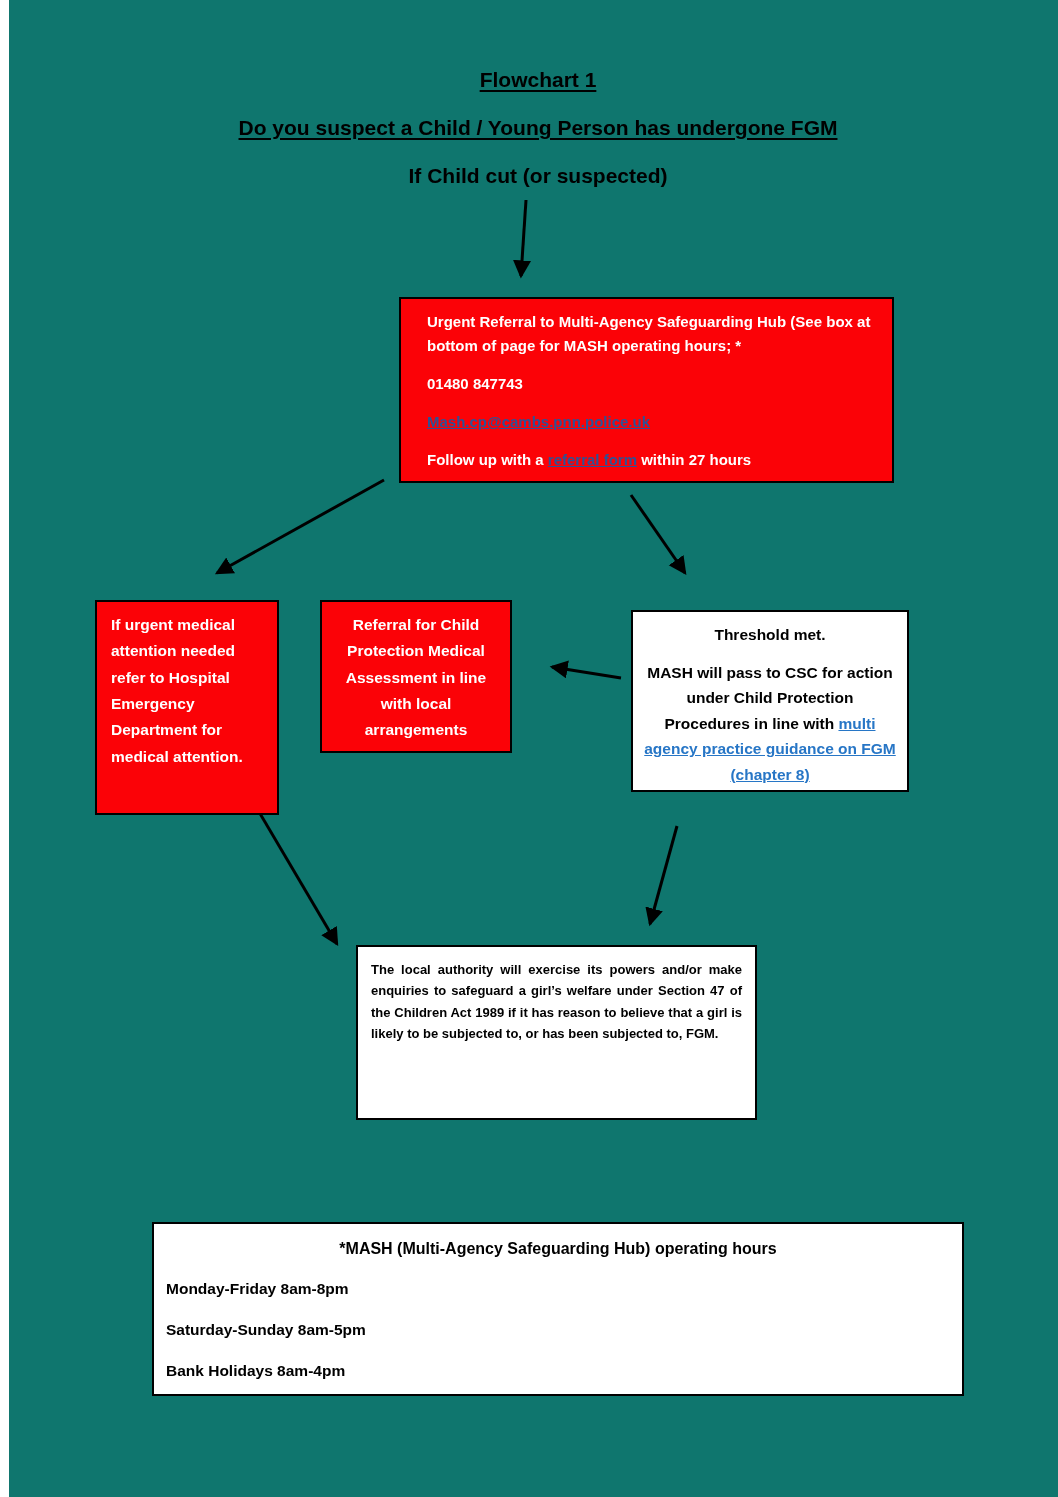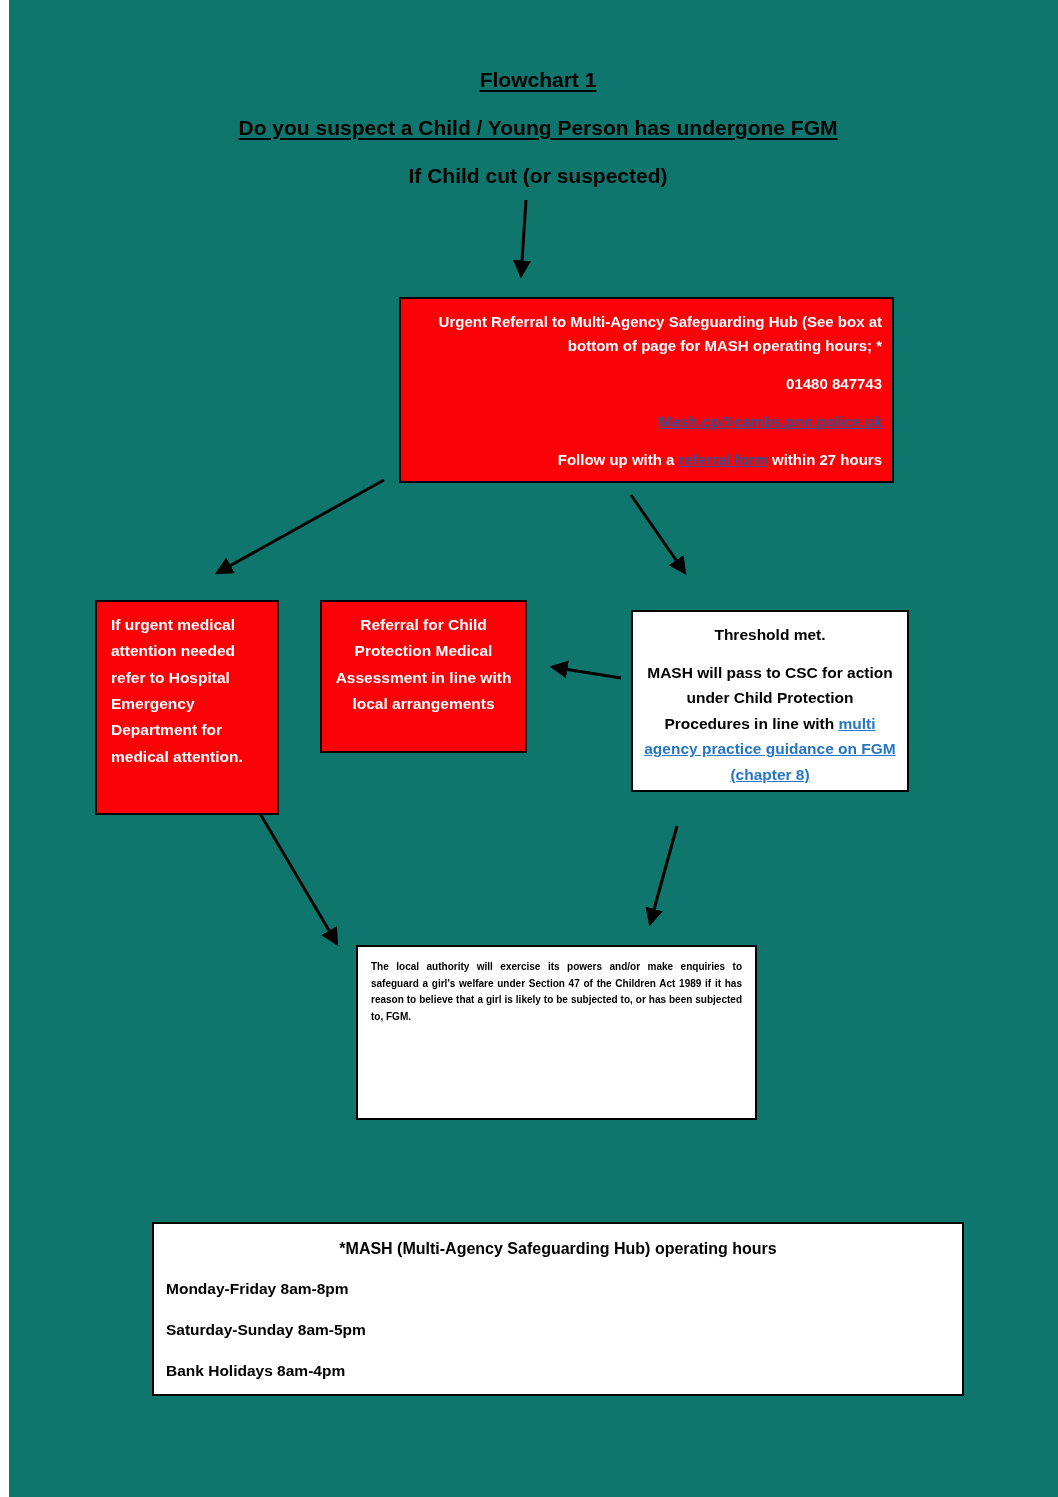--- a/index.html
+++ b/index.html
@@ -31,46 +31,46 @@
     color:#ffffff;
   }
   .white-box {
     background:#ffffff;
     border:2px solid #000000;
     color:#000000;
   }
 
   #urgent-box {
     left:390px; top:297px; width:495px; height:186px;
-    text-align:right; font-size:15px; line-height:1.6;
-    padding:11px 10px 0 14px;
+    text-align:left; font-size:15px; line-height:1.6;
+    padding:11px 10px 0 26px;
   }
   #urgent-box p { margin-bottom:14px; }
 
   #medical-box {
     left:86px; top:600px; width:184px; height:215px;
     font-size:15.5px; line-height:1.7;
     padding:10px 14px; text-align:left;
   }
   #assessment-box {
-    left:311px; top:600px; width:207px; height:153px;
+    left:311px; top:600px; width:192px; height:153px;
     font-size:15.5px; line-height:1.7;
     padding:10px 12px; text-align:center;
   }
   #threshold-box {
     left:622px; top:610px; width:278px; height:182px;
     border-width:2.5px;
     font-size:15.5px; line-height:1.65;
     padding:10px 10px; text-align:center;
   }
   #threshold-box p { margin-bottom:12px; }
 
   #authority-box {
     left:347px; top:945px; width:401px; height:175px;
-    font-size:10px; line-height:1.65;
+    font-size:13px; line-height:1.65;
     padding:12px 13px; text-align:justify;
   }
   #hours-box {
     left:143px; top:1222px; width:812px; height:174px;
     font-size:15.5px;
     padding:16px 12px;
   }
   #hours-box .hours-title { text-align:center; font-size:16px; margin-bottom:22px; }
   #hours-box .hours-line  { text-align:left; margin-bottom:23px; }
 

